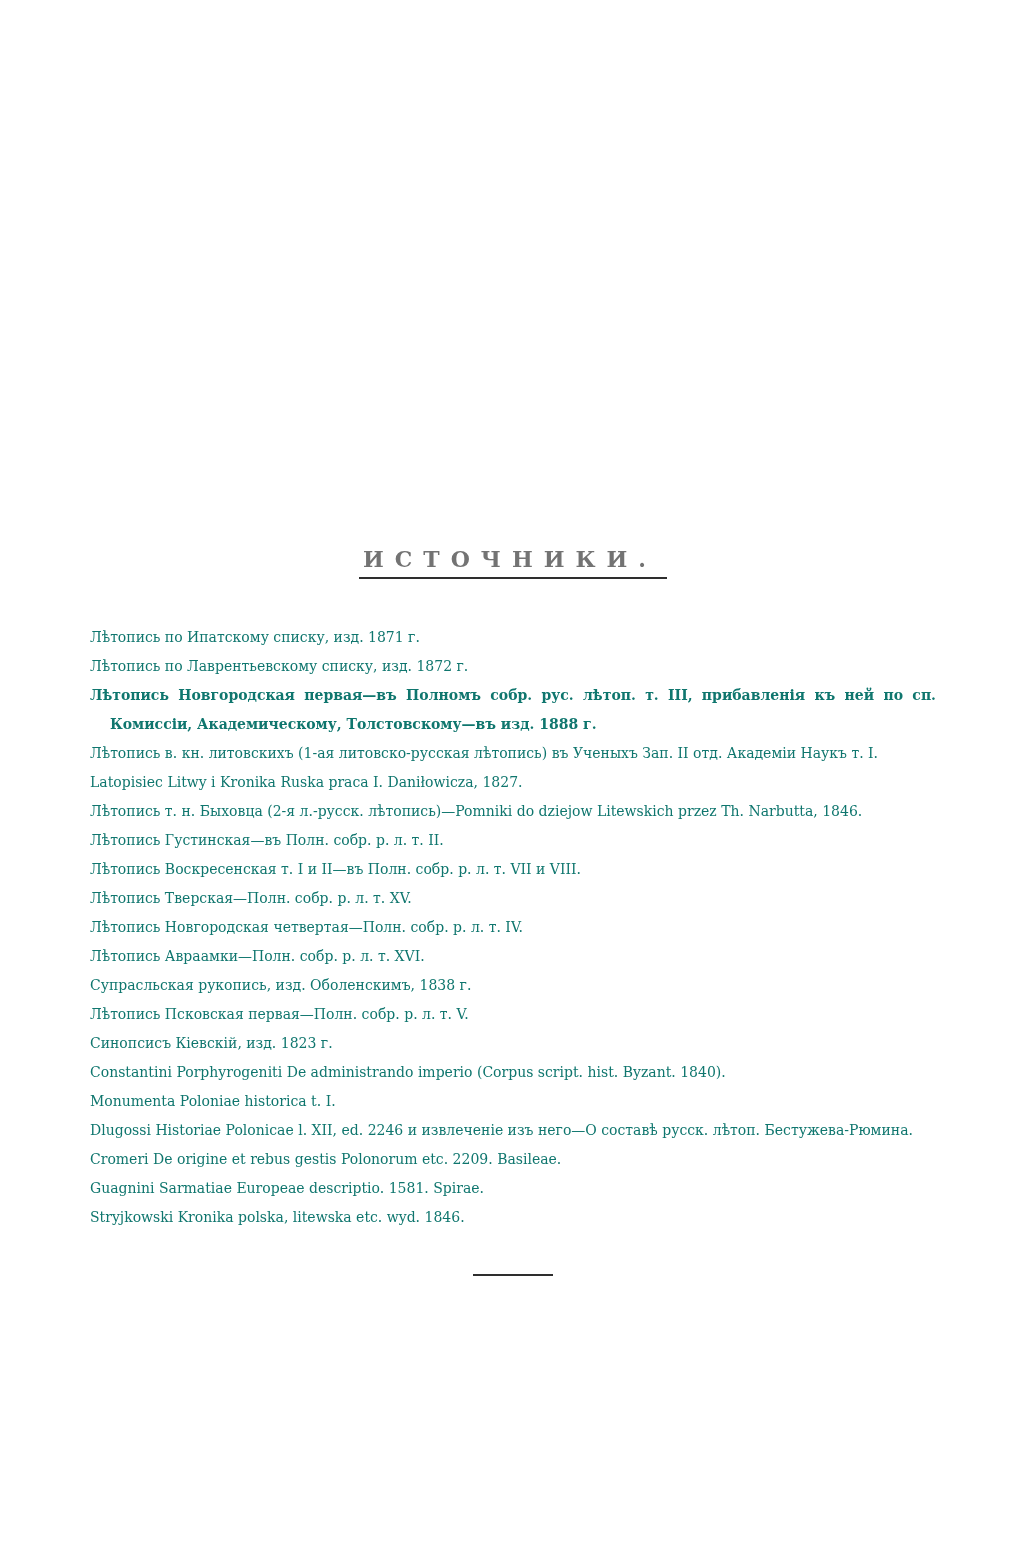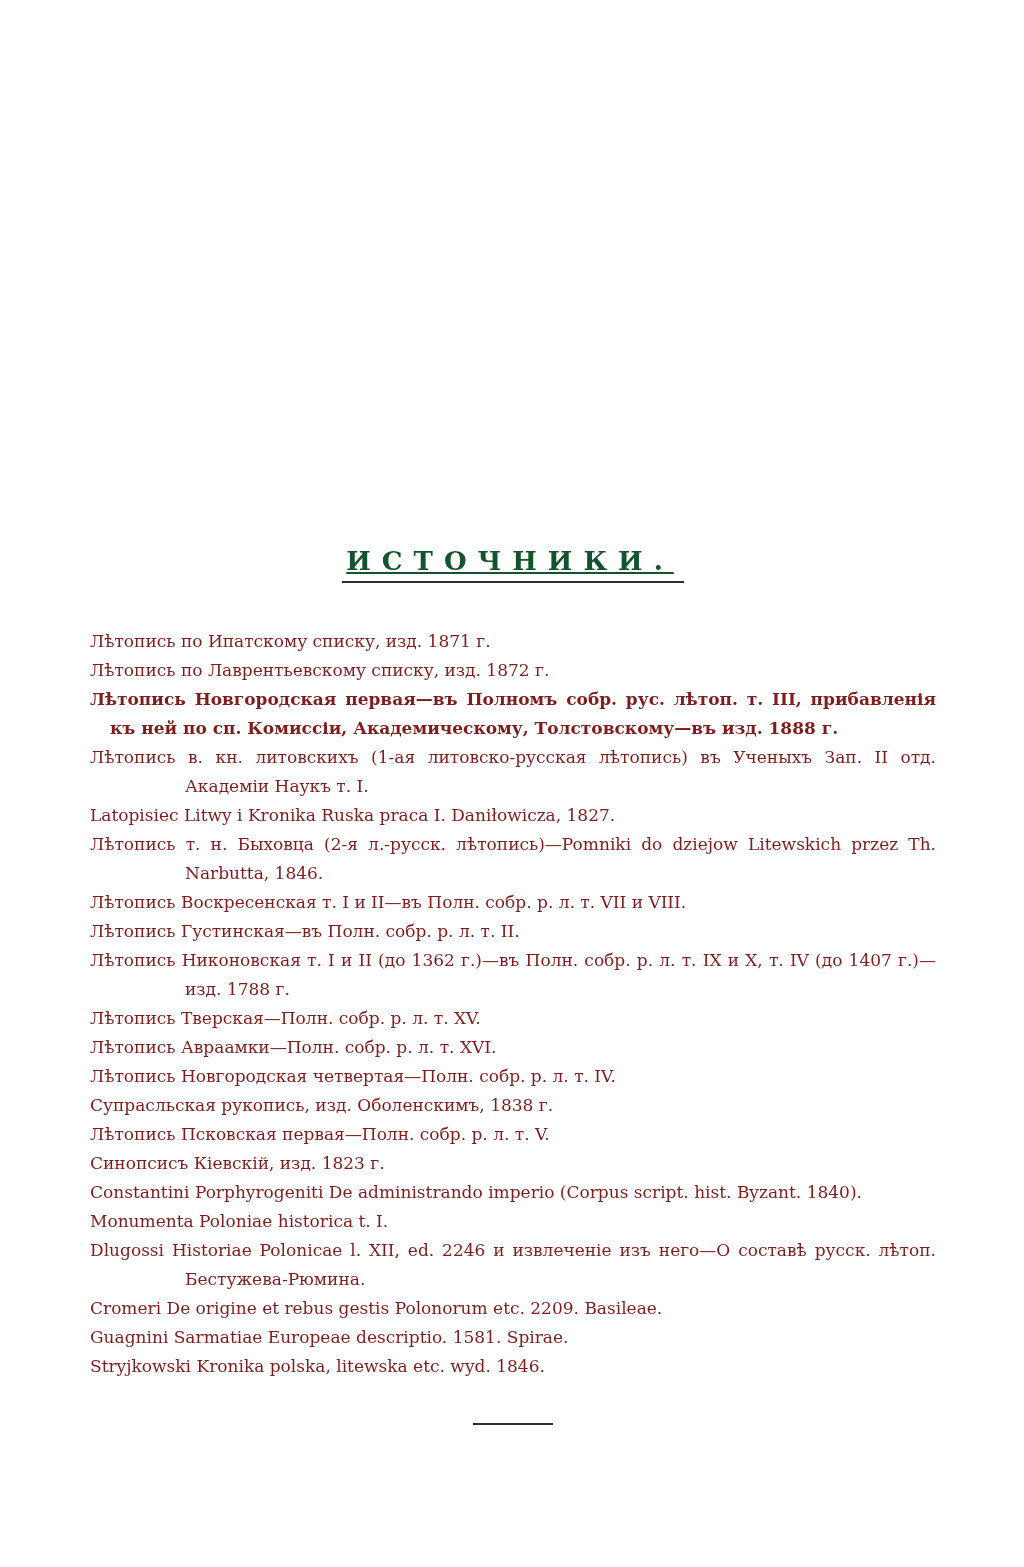--- a/index.html
+++ b/index.html
@@ -20,39 +20,38 @@
     height: 1567px;
     padding: 546px 88px 0 90px;
     background: #ffffff;
   }
   .title-wrap {
     text-align: center;
     margin: 0 0 44px 0;
   }
   .page-title {
     display: inline-block;
-    font-size: 26px;
+    font-size: 22px;
     font-weight: bold;
     letter-spacing: 11px;
-    color: #14532d;
+    color: #737373;
     border-bottom: 2px solid #2e2e2e;
     padding: 0 10px 5px 4px;
-    text-decoration: underline;
   }
   .entries {
     width: 846px;
   }
   .entry {
     margin: 0;
-    font-size: 17px;
+    font-size: 14px;
     line-height: 29px;
     text-align: justify;
     padding-left: 95px;
     text-indent: -95px;
-    color: #7f1d1d;
+    color: #0f766e;
   }
   
   .entries p.entry:nth-of-type(3) {
     padding-left: 20px;
     text-indent: -20px;
     font-weight: bold;
   }
   .end-rule {
     width: 80px;
     height: 2px;
@@ -70,26 +69,25 @@
   </div>
 
   <div class="entries">
 
   <p class="entry">Лѣтопись по Ипатскому списку, изд. 1871 г.</p>
       <p class="entry">Лѣтопись по Лаврентьевскому списку, изд. 1872 г.</p>
       <p class="entry">Лѣтопись Новгородская первая—въ Полномъ собр. рус. лѣтоп. т. III, прибавленія къ ней по сп. Комиссіи, Академическому, Толстовскому—въ изд. 1888 г.</p>
       <p class="entry">Лѣтопись в. кн. литовскихъ (1-ая литовско-русская лѣтопись) въ Ученыхъ Зап. II отд. Академіи Наукъ т. I.</p>
       <p class="entry">Latopisiec Litwy i Kronika Ruska praca I. Daniłowicza, 1827.</p>
       <p class="entry">Лѣтопись т. н. Быховца (2-я л.-русск. лѣтопись)—Pomniki do dziejow Litewskich przez Th. Narbutta, 1846.</p>
+      <p class="entry">Лѣтопись Густинская—въ Полн. собр. р. л. т. II.</p>
       <p class="entry">Лѣтопись Воскресенская т. I и II—въ Полн. собр. р. л. т. VII и VIII.</p>
-      <p class="entry">Лѣтопись Густинская—въ Полн. собр. р. л. т. II.</p>
-      <p class="entry">Лѣтопись Никоновская т. I и II (до 1362 г.)—въ Полн. собр. р. л. т. IX и X, т. IV (до 1407 г.)—изд. 1788 г.</p>
       <p class="entry">Лѣтопись Тверская—Полн. собр. р. л. т. XV.</p>
+      <p class="entry">Лѣтопись Новгородская четвертая—Полн. собр. р. л. т. IV.</p>
       <p class="entry">Лѣтопись Авраамки—Полн. собр. р. л. т. XVI.</p>
-      <p class="entry">Лѣтопись Новгородская четвертая—Полн. собр. р. л. т. IV.</p>
       <p class="entry">Супрасльская рукопись, изд. Оболенскимъ, 1838 г.</p>
       <p class="entry">Лѣтопись Псковская первая—Полн. собр. р. л. т. V.</p>
       <p class="entry">Синопсисъ Кіевскій, изд. 1823 г.</p>
       <p class="entry">Constantini Porphyrogeniti De administrando imperio (Corpus script. hist. Byzant. 1840).</p>
       <p class="entry">Monumenta Poloniae historica t. I.</p>
       <p class="entry">Dlugossi Historiae Polonicae l. XII, ed. 2246 и извлеченіе изъ него—О составѣ русск. лѣтоп. Бестужева-Рюмина.</p>
       <p class="entry">Cromeri De origine et rebus gestis Polonorum etc. 2209. Basileae.</p>
       <p class="entry">Guagnini Sarmatiae Europeae descriptio. 1581. Spirae.</p>
       <p class="entry">Stryjkowski Kronika polska, litewska etc. wyd. 1846.</p>
     </div>

